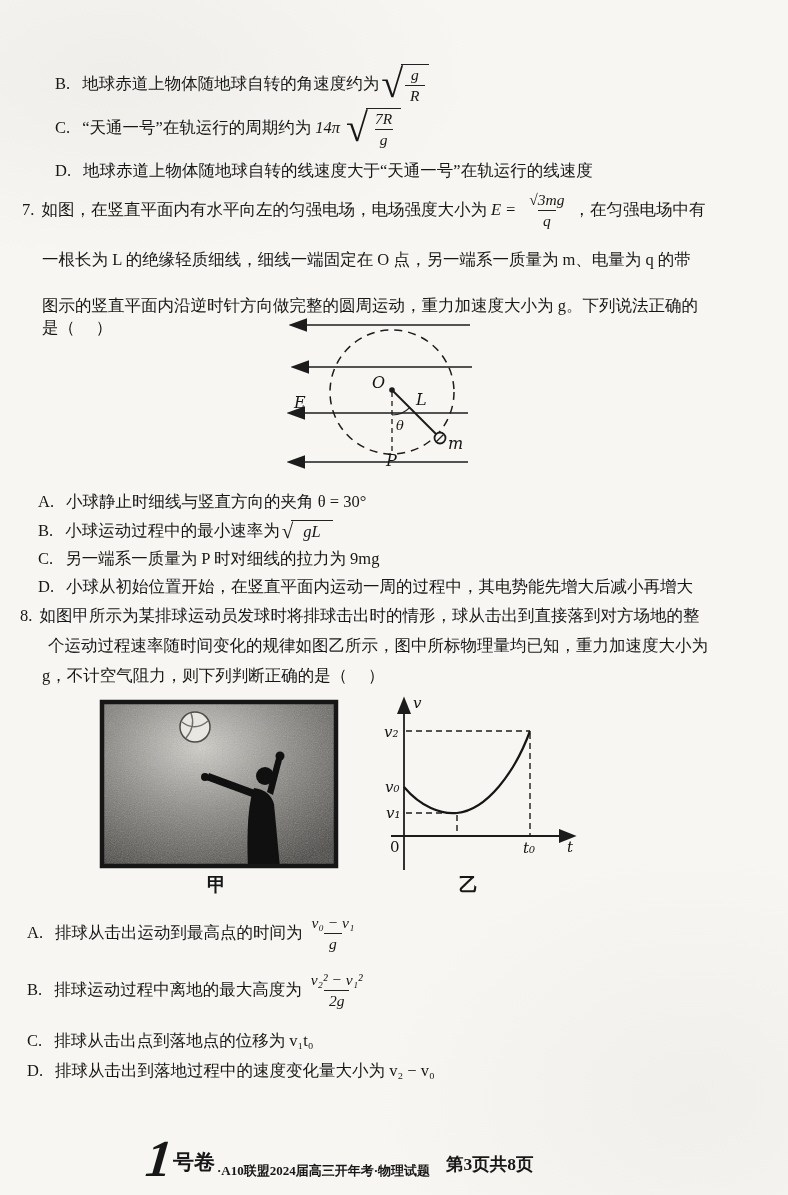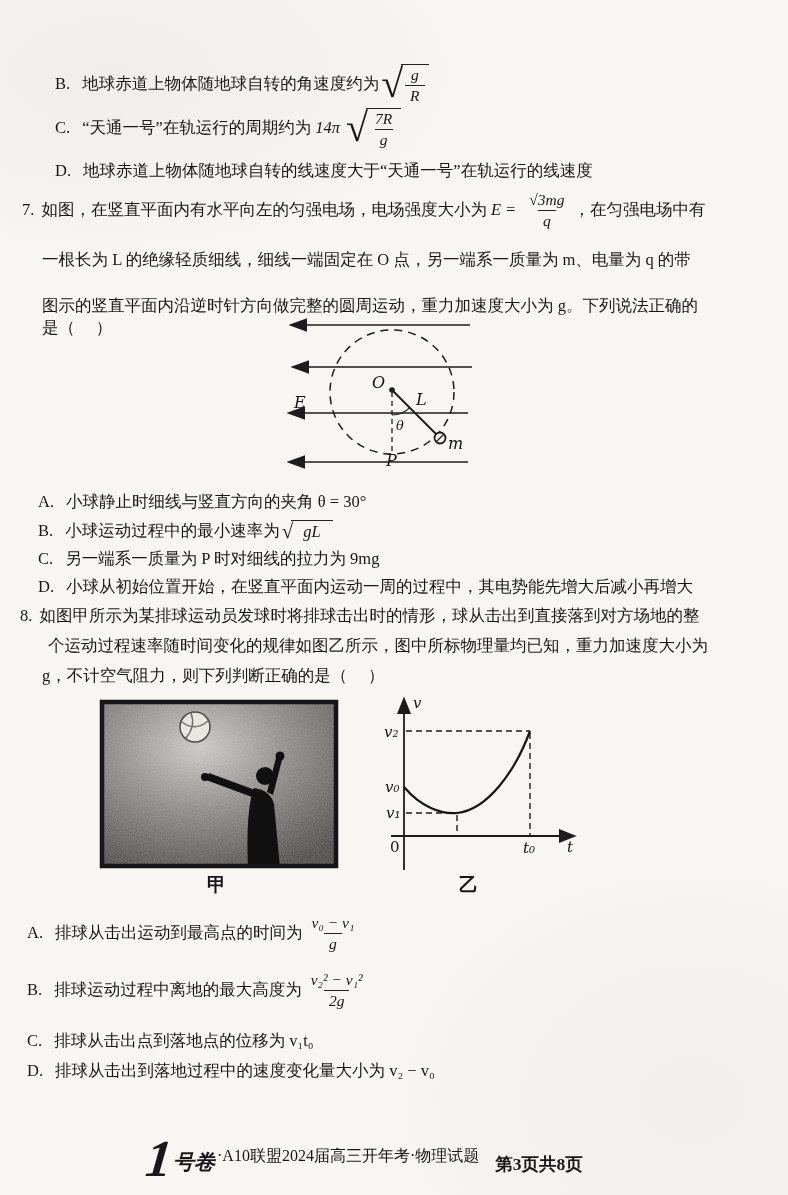--- a/index.html
+++ b/index.html
@@ -21,22 +21,22 @@
   .sqrt{display:inline-flex;align-items:center;margin:0 2px;font-style:italic;}
   .sqrt .sign{line-height:.8;font-weight:400;margin-right:-2px;}
   .sqrt.big .sign{font-size:40px;}
   .sqrt.sm .sign{font-size:21px;}
   .sqrt .rad{border-top:1.7px solid #222;}
   .sqrt.sm .rad{padding:1px 12px 0;}
   .eq{font-style:italic;margin:0 4px;}
   .fig-label{position:absolute;font-size:19px;font-weight:bold;}
   .footer{position:absolute;display:flex;align-items:flex-end;}
   .logo-one{font-size:52px;line-height:.8;font-weight:900;font-style:italic;transform:skewX(-6deg);}
-  .logo-suffix{font-size:21px;font-weight:bold;font-style:italic;margin:0 2px 4px 1px;}
-  .foot-text{font-size:16px;font-weight:normal;margin-bottom:13px;}
+  .logo-suffix{font-size:21px;font-weight:bold;margin:0 2px 4px 1px;}
+  .foot-text{font-size:13px;font-weight:bold;margin-bottom:0;}
   .foot-page{font-size:17.5px;font-weight:bold;margin:0 0 4px 16px;text-align:right;}
   svg{position:absolute;overflow:visible;}
   svg text{font-family:"DejaVu Serif","Liberation Serif",serif;}
 </style>
 </head>
 <body>
 
 <div class="page">
 
   <div class="line" style="top:56px;left:55px;height:56px;">

